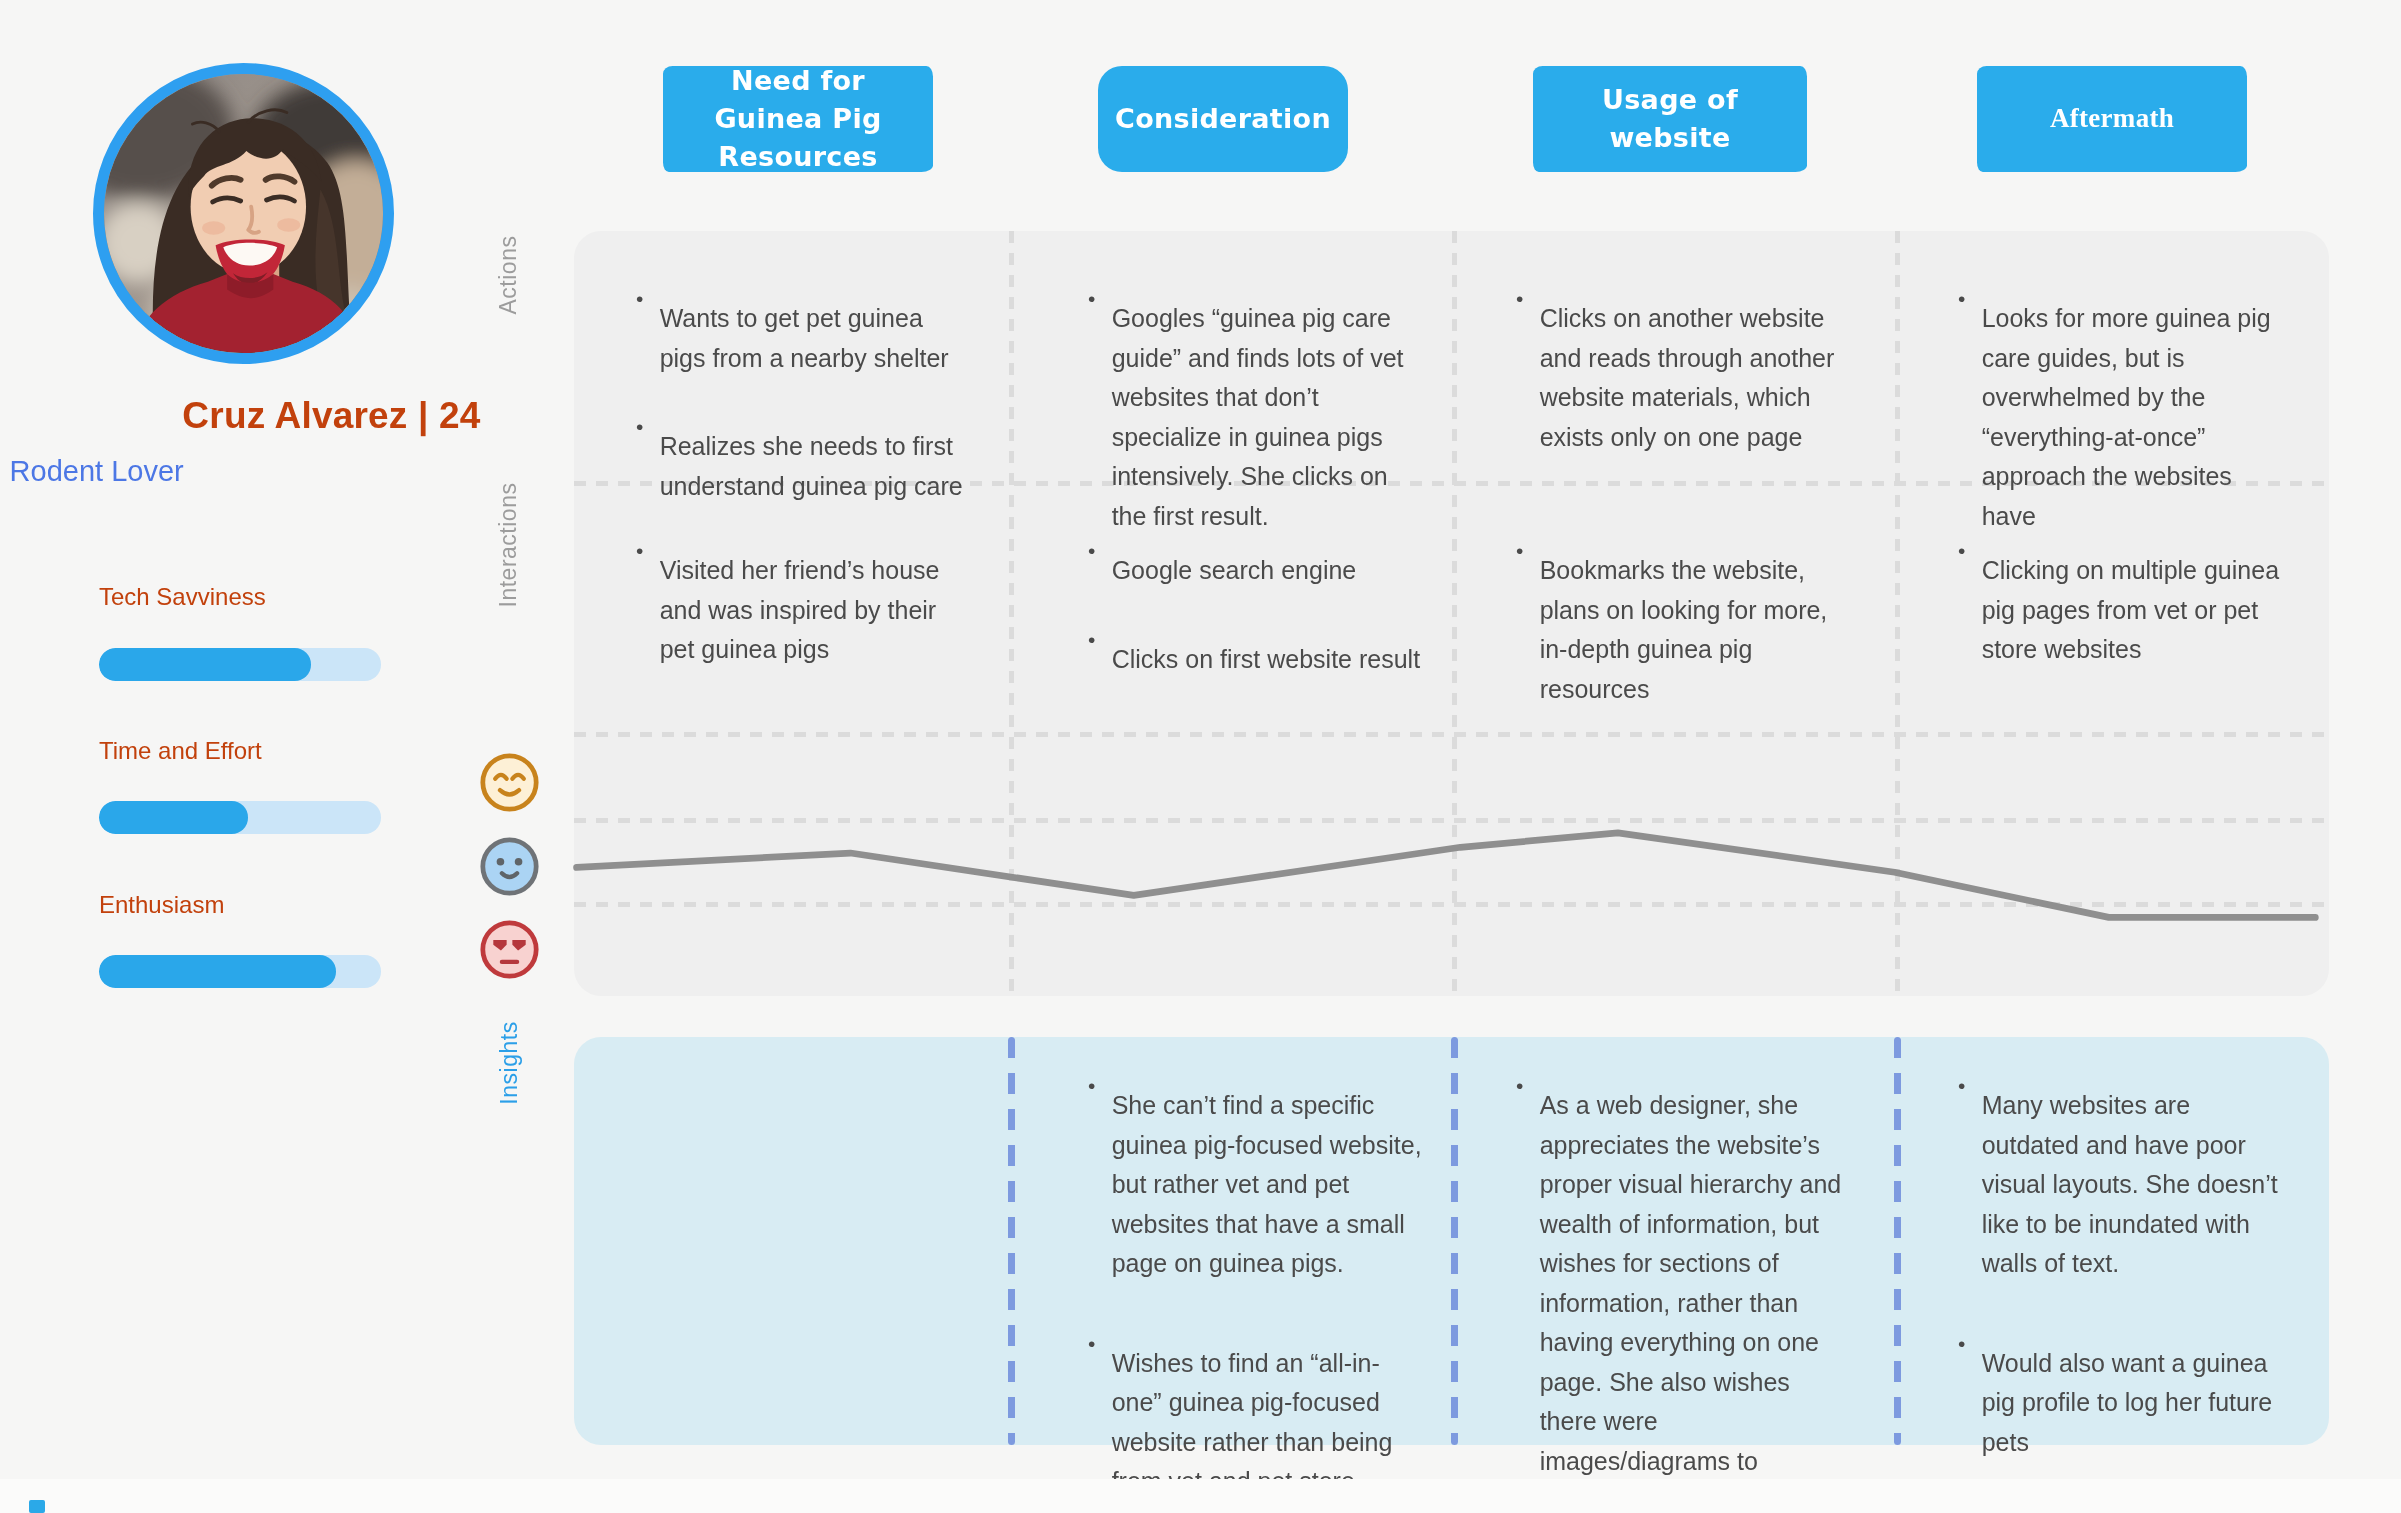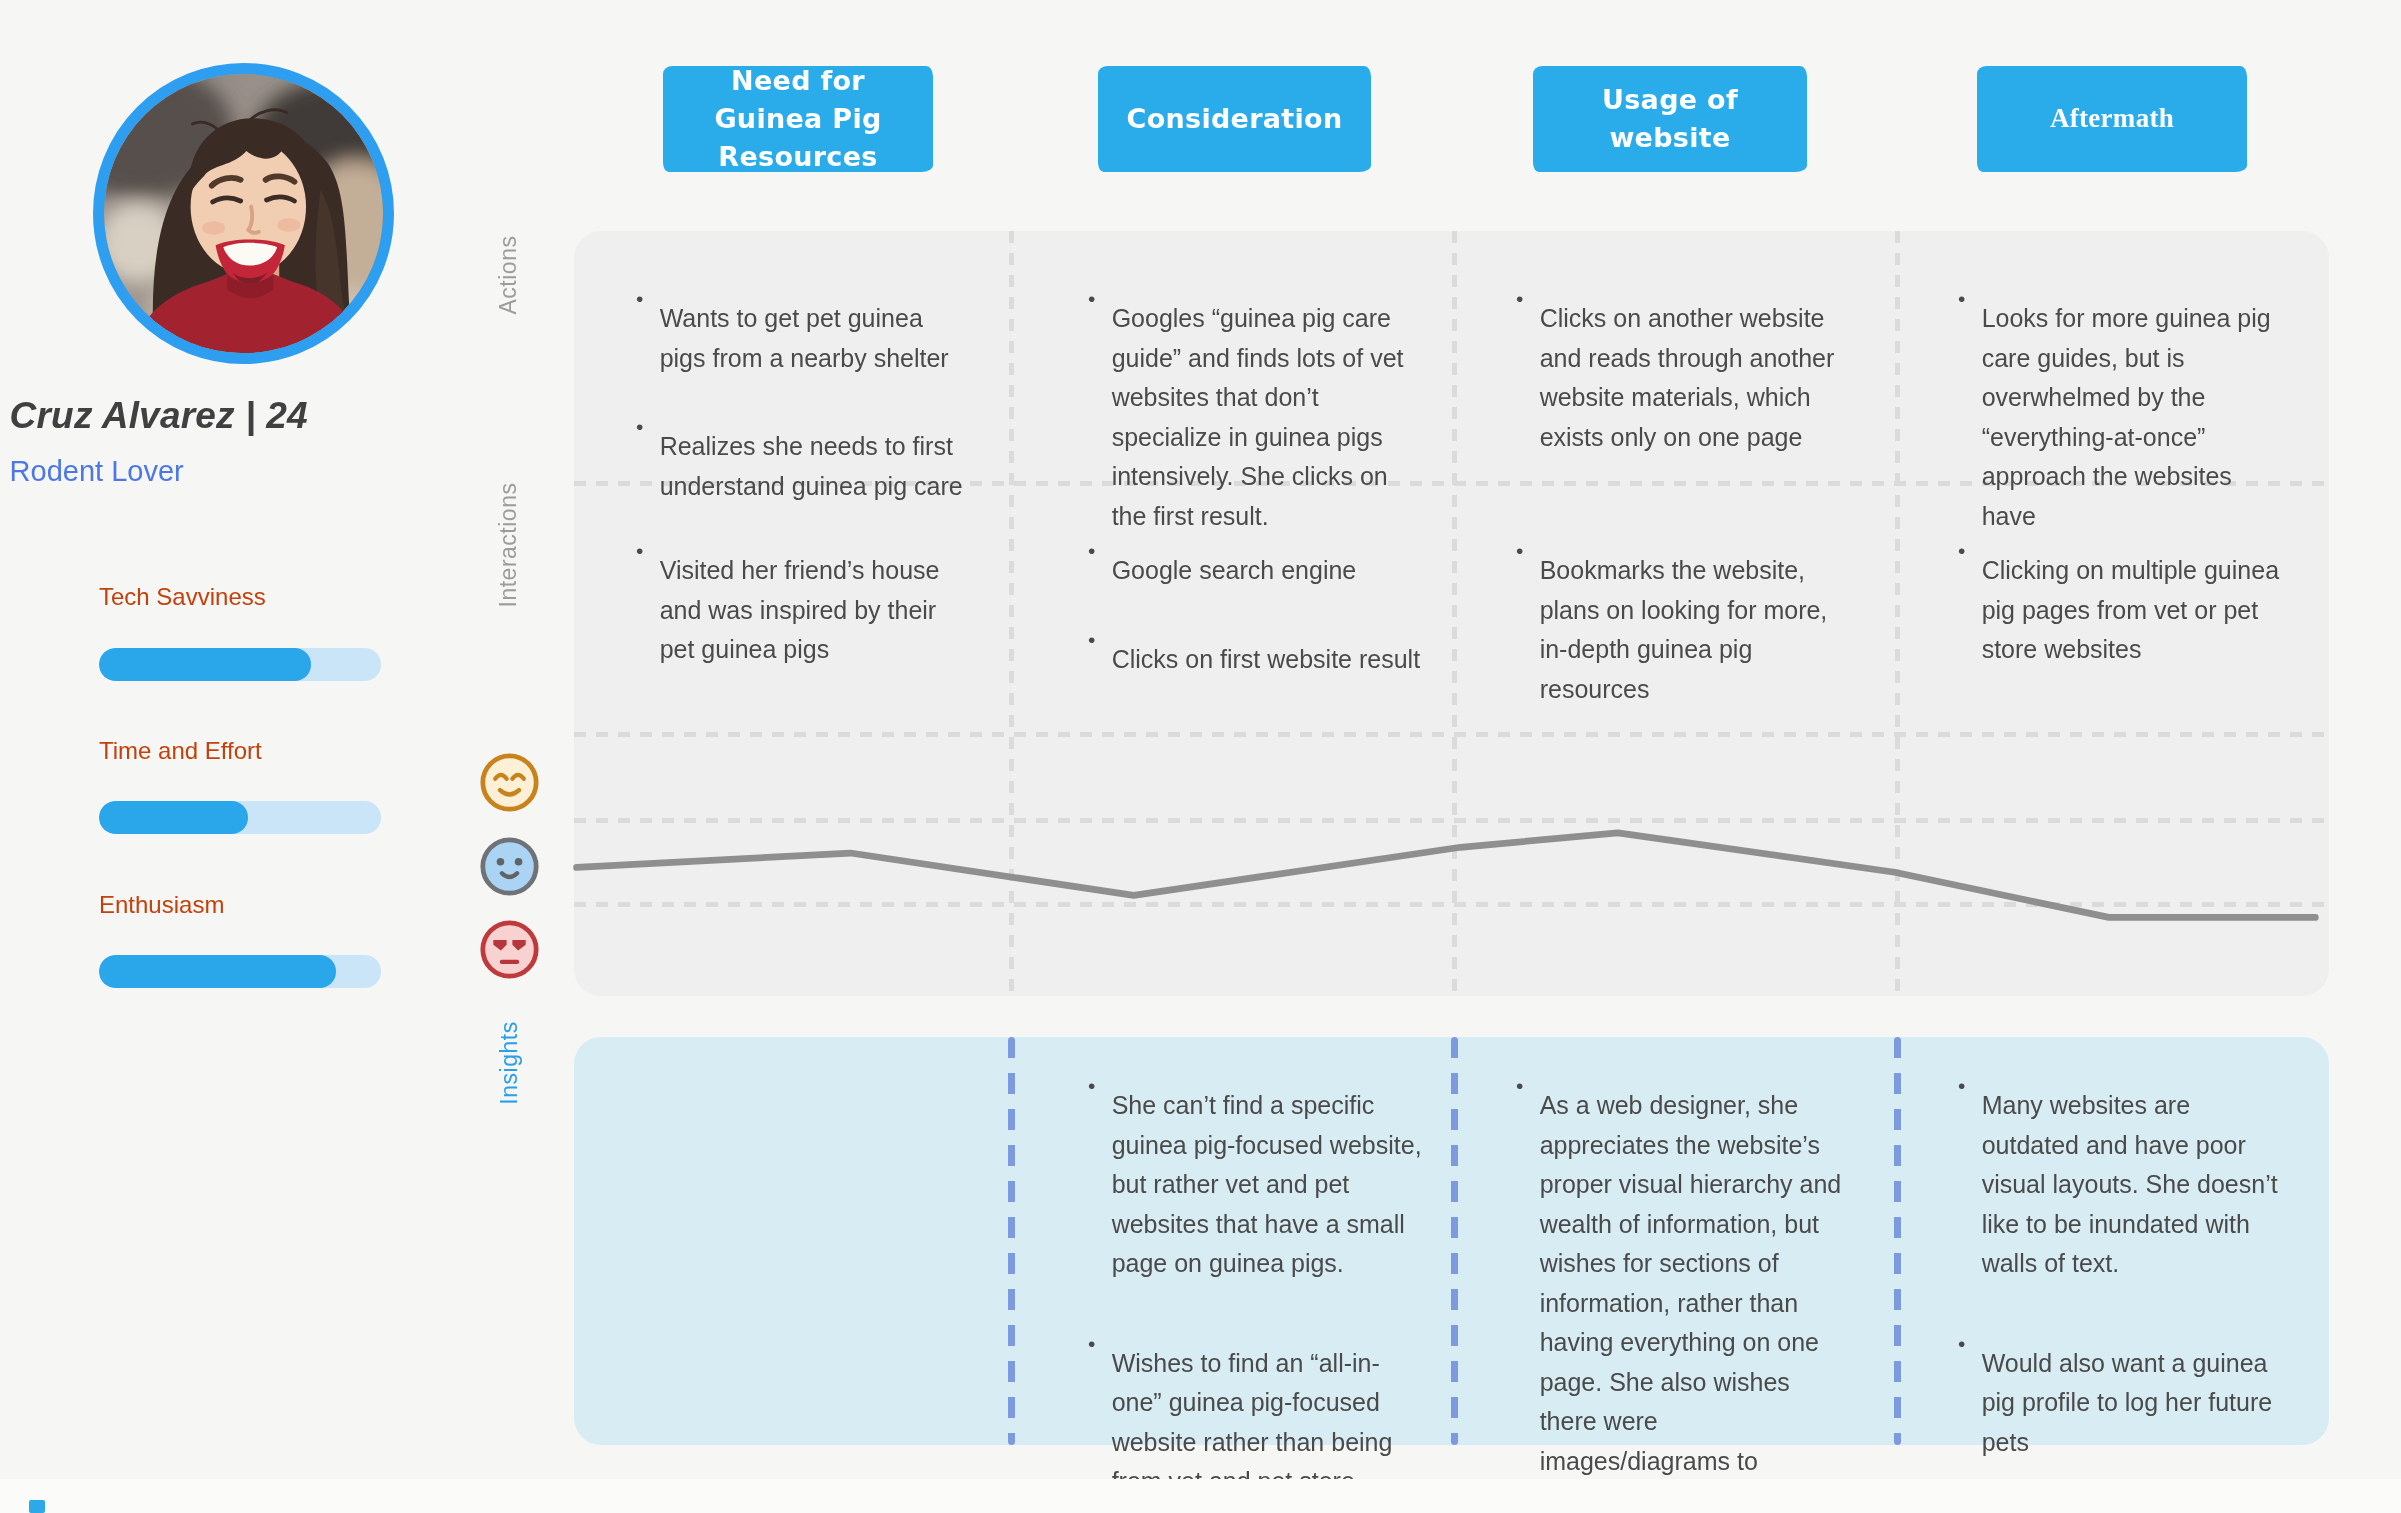--- a/index.html
+++ b/index.html
@@ -3,36 +3,36 @@
 <meta charset="utf-8">
 <style>
   html,body{margin:0;padding:0;}
   body{width:2402px;height:1513px;position:relative;background:#F6F6F5;
        font-family:"Liberation Sans",sans-serif;overflow:hidden;}
   .abs{position:absolute;}
 
   
   .avatar-ring{left:93px;top:63px;width:279px;height:279px;border:11.5px solid #2E9FF0;
                border-radius:50%;overflow:hidden;background:#9a948f;}
-  .persona-name{left:9.6px;top:395px;width:471px;text-align:left;
-                font-size:37px;font-weight:bold;color:#404040;letter-spacing:0.2px;font-style:italic;}
+  .persona-name{left:9.6px;top:395px;width:471px;text-align:right;
+                font-size:37px;font-weight:bold;color:#c2410c;letter-spacing:0.2px;}
   .persona-title{left:9.6px;top:455px;width:471px;
                  font-size:29px;color:#4C77E5;}
   .skill-label{left:99px;width:384px;font-size:24px;color:#c2410c;}
   .skill-track{left:99px;width:282px;height:33px;background:#CBE5F8;border-radius:16.3px;overflow:hidden;}
   .skill-fill{height:100%;background:#2AA7EA;border-radius:16.3px;}
 
   
   .stage{top:66px;height:106px;background:#2AACEB;color:#fff;
          display:flex;align-items:center;justify-content:center;text-align:center;
          font-family:"DejaVu Sans",sans-serif;font-weight:bold;font-size:27px;
          line-height:1.4;letter-spacing:0.3px;padding:0 13.4px;box-sizing:border-box;
          border-radius:9.6px 6.7px 11.5px 5.8px / 7.7px 10.6px 6.7px 9.6px;}
   .stage1{left:663px;width:270px;}
-  .stage2{left:1098px;width:273px;}
+  .stage2{left:1098px;width:250px;border-radius:24px;}
   .stage3{left:1533px;width:274px;}
   .stage4{left:1977px;width:270px;font-family:Liberation Serif, serif;}
 
   
   .grid-panel{left:574px;top:231px;width:1755px;height:765px;background:#EFEFEF;border-radius:27px;}
   .insights-panel{left:574px;top:1037px;width:1755px;height:408px;background:#D8ECF3;border-radius:27px;}
 
   .hdash{left:574px;width:1755px;height:4.8px;
          background:repeating-linear-gradient(90deg,#DBDBDB 0 12.5px,transparent 12.5px 22px);}
   .vdash{top:231px;height:765px;width:4.8px;

